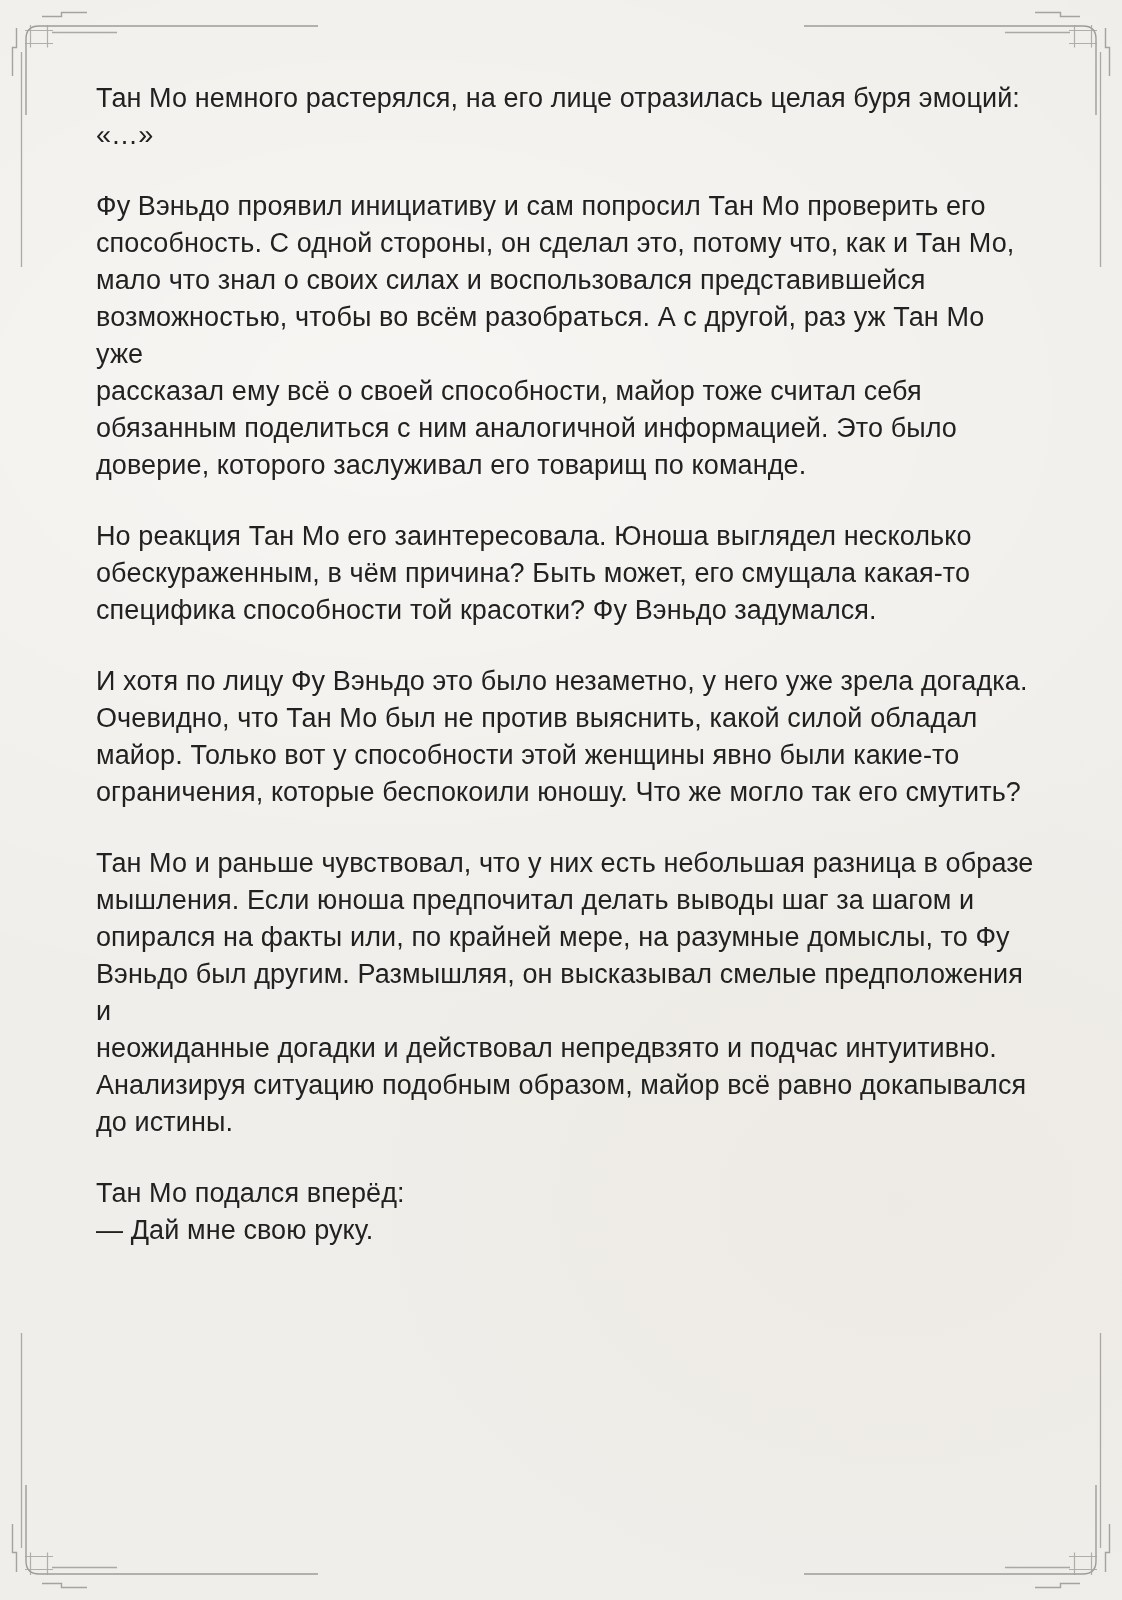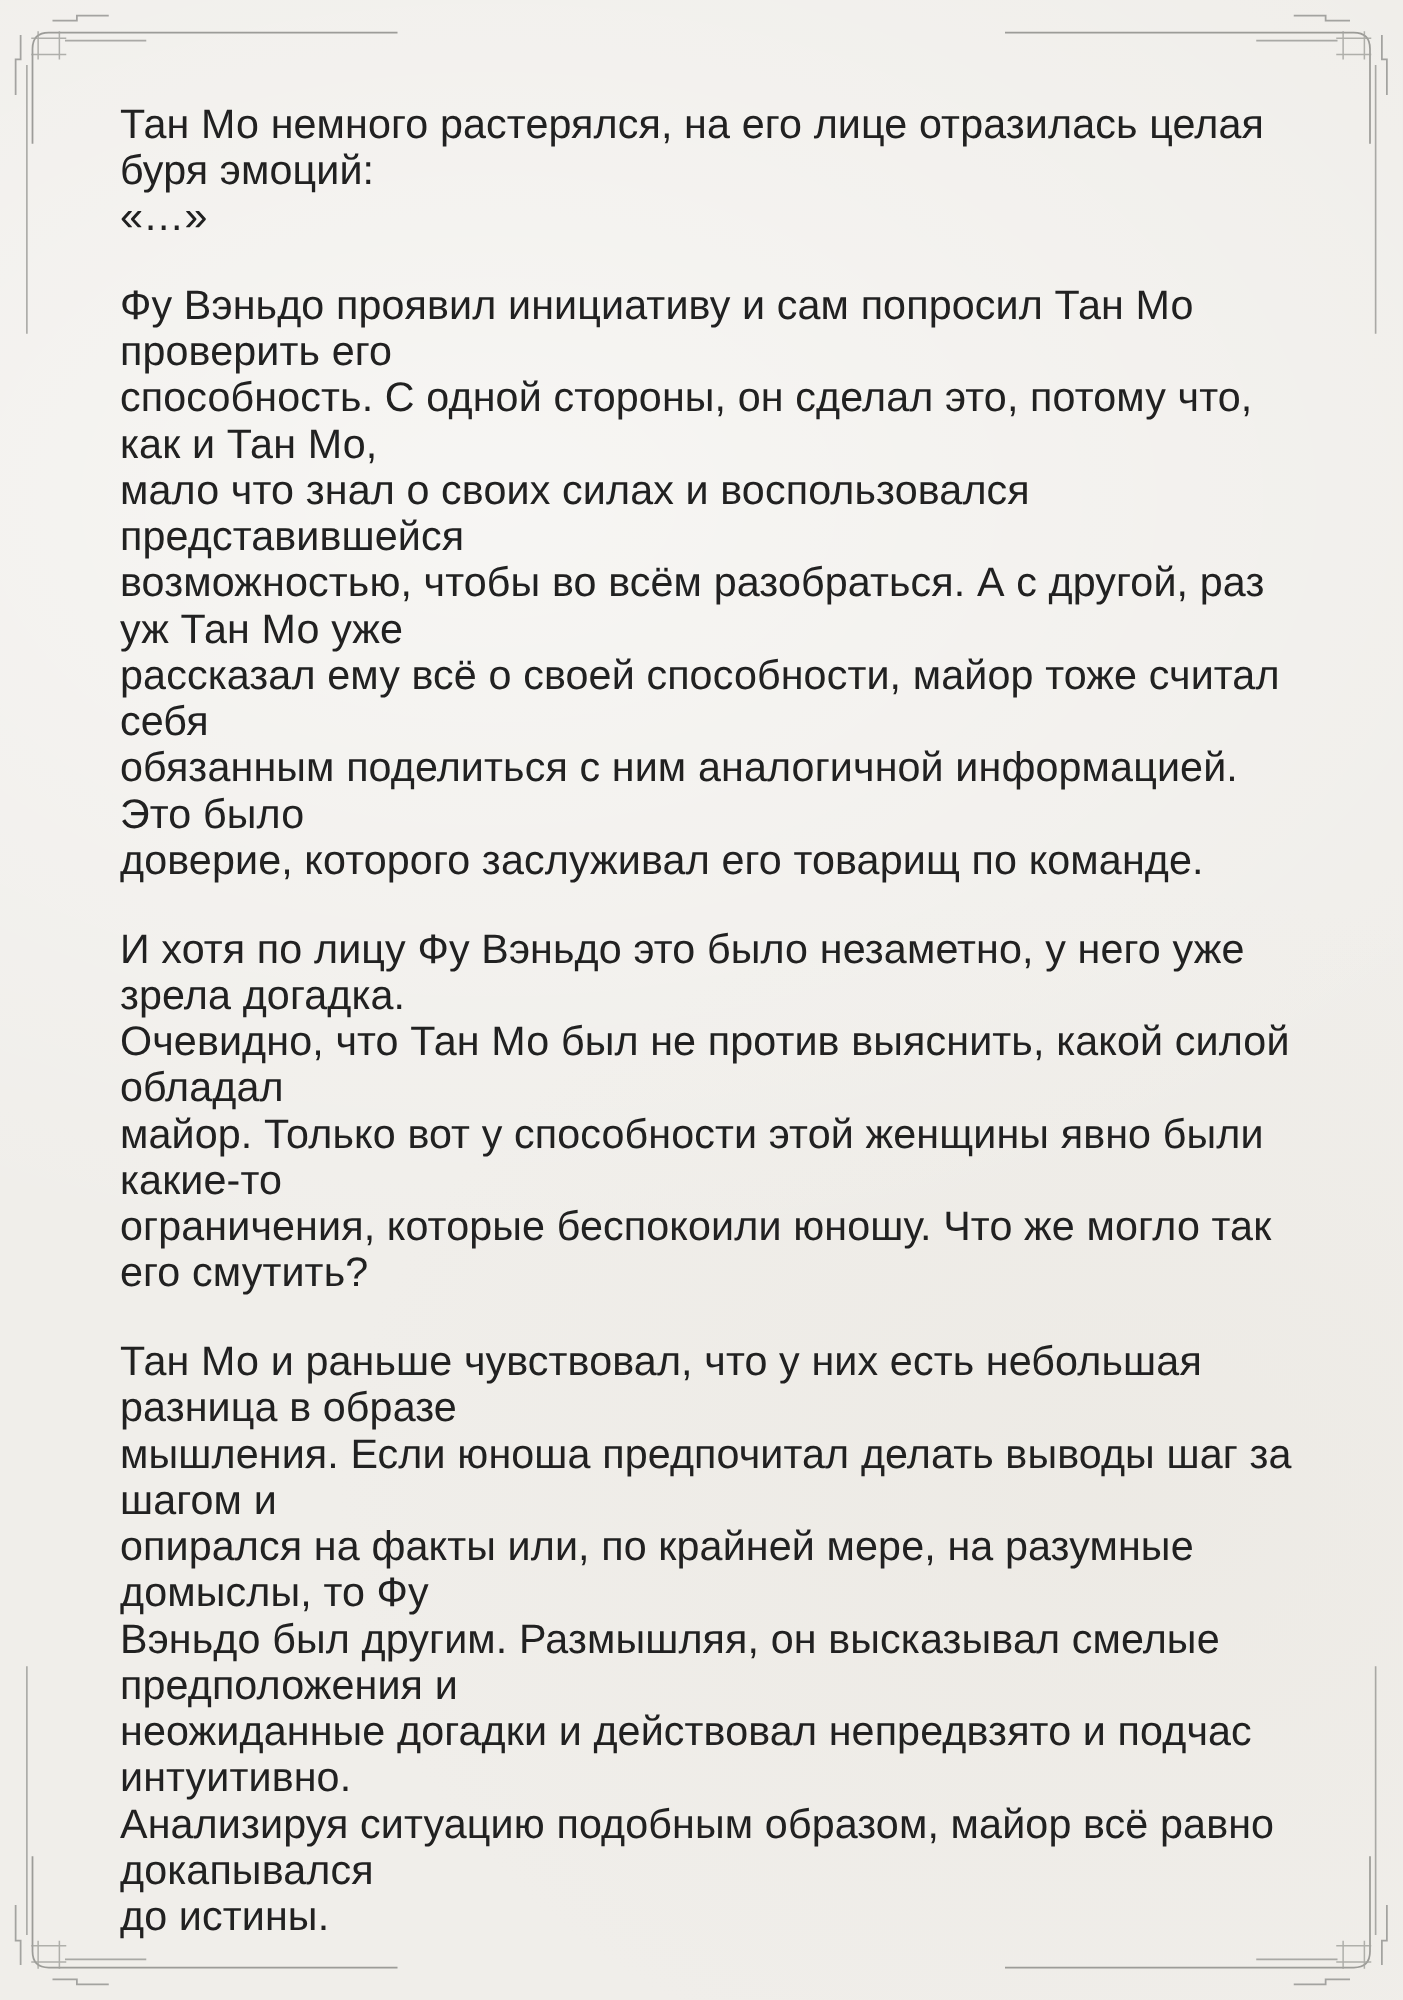--- a/index.html
+++ b/index.html
@@ -50,21 +50,21 @@
   }
   .page-text {
     position: absolute;
     left: 96px;
     top: 80px;
     width: 940px;
     color: #212121;
   }
   .page-text p {
     margin: 0 0 34px 0;
-    font-size: 33px;
+    font-size: 27px;
     line-height: 37px;
     white-space: pre-line;
     letter-spacing: 0.1px;
   }
 </style>
 </head>
 <body>
 
 <svg class="frame-svg" viewBox="0 0 1122 1600" xmlns="http://www.w3.org/2000/svg" aria-hidden="true">
   <defs>
@@ -86,24 +86,29 @@
 <main class="page-text">
     <p>Тан Мо немного растерялся, на его лице отразилась целая буря эмоций:
 «…»</p>
     <p>Фу Вэньдо проявил инициативу и сам попросил Тан Мо проверить его
 способность. С одной стороны, он сделал это, потому что, как и Тан Мо,
 мало что знал о своих силах и воспользовался представившейся
 возможностью, чтобы во всём разобраться. А с другой, раз уж Тан Мо уже
 рассказал ему всё о своей способности, майор тоже считал себя
 обязанным поделиться с ним аналогичной информацией. Это было
 доверие, которого заслуживал его товарищ по команде.</p>
+    <p>Но реакция Тан Мо его заинтересовала. Юноша выглядел несколько
+обескураженным, в чём причина? Быть может, его смущала какая-то
+специфика способности той красотки? Фу Вэньдо задумался.</p>
     <p>И хотя по лицу Фу Вэньдо это было незаметно, у него уже зрела догадка.
 Очевидно, что Тан Мо был не против выяснить, какой силой обладал
 майор. Только вот у способности этой женщины явно были какие-то
 ограничения, которые беспокоили юношу. Что же могло так его смутить?</p>
     <p>Тан Мо и раньше чувствовал, что у них есть небольшая разница в образе
 мышления. Если юноша предпочитал делать выводы шаг за шагом и
 опирался на факты или, по крайней мере, на разумные домыслы, то Фу
 Вэньдо был другим. Размышляя, он высказывал смелые предположения и
 неожиданные догадки и действовал непредвзято и подчас интуитивно.
 Анализируя ситуацию подобным образом, майор всё равно докапывался
 до истины.</p>
+    <p>Тан Мо подался вперёд:
+— Дай мне свою руку.</p>
   </main>
 
 </body></html>

